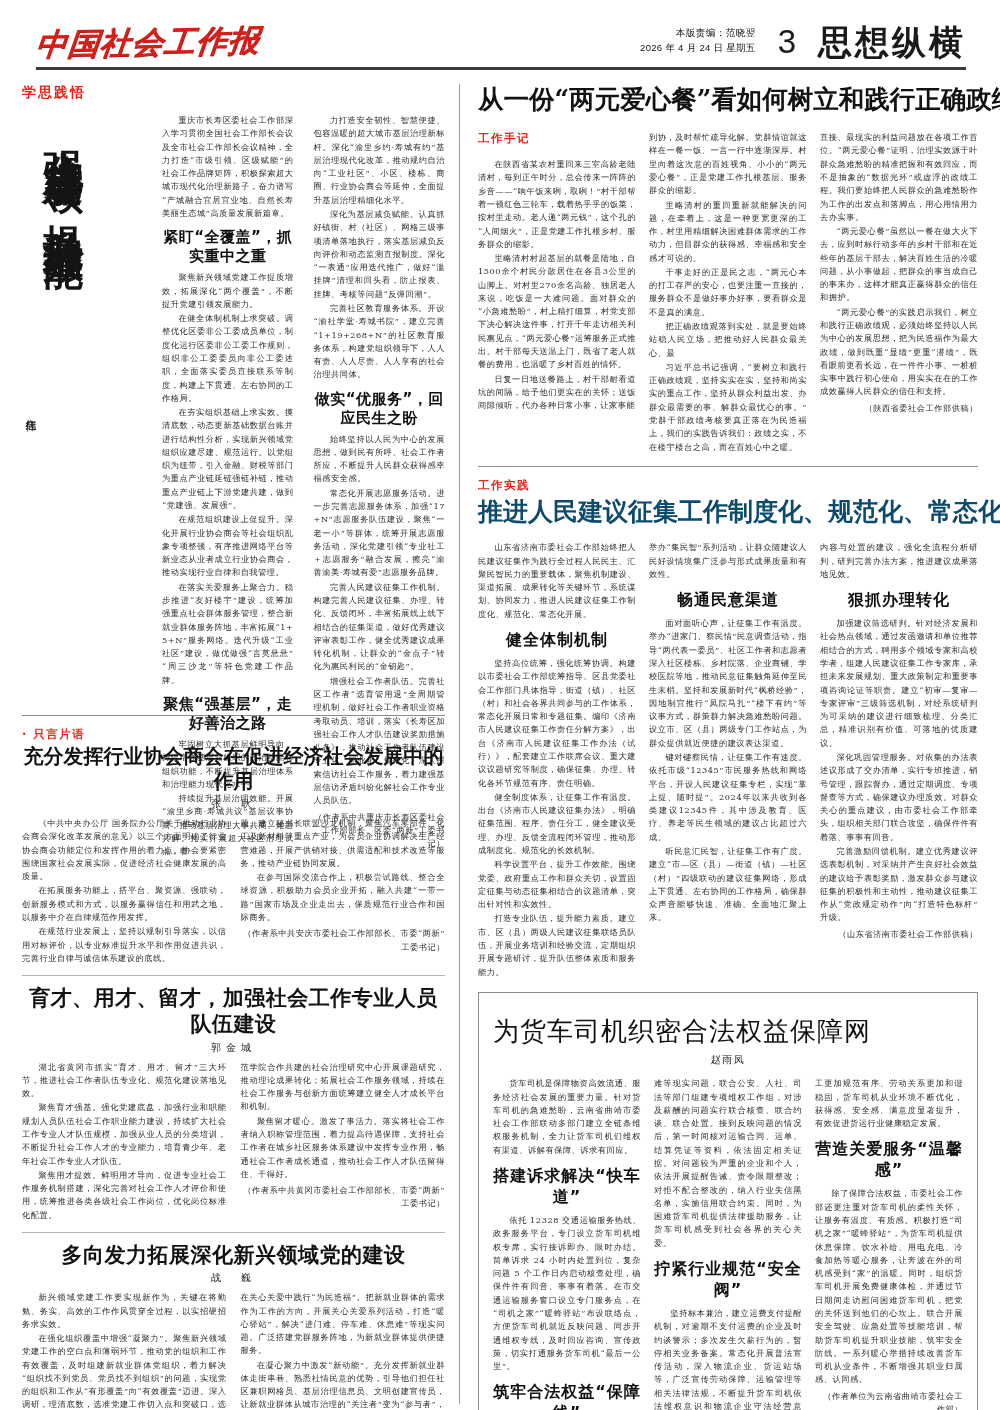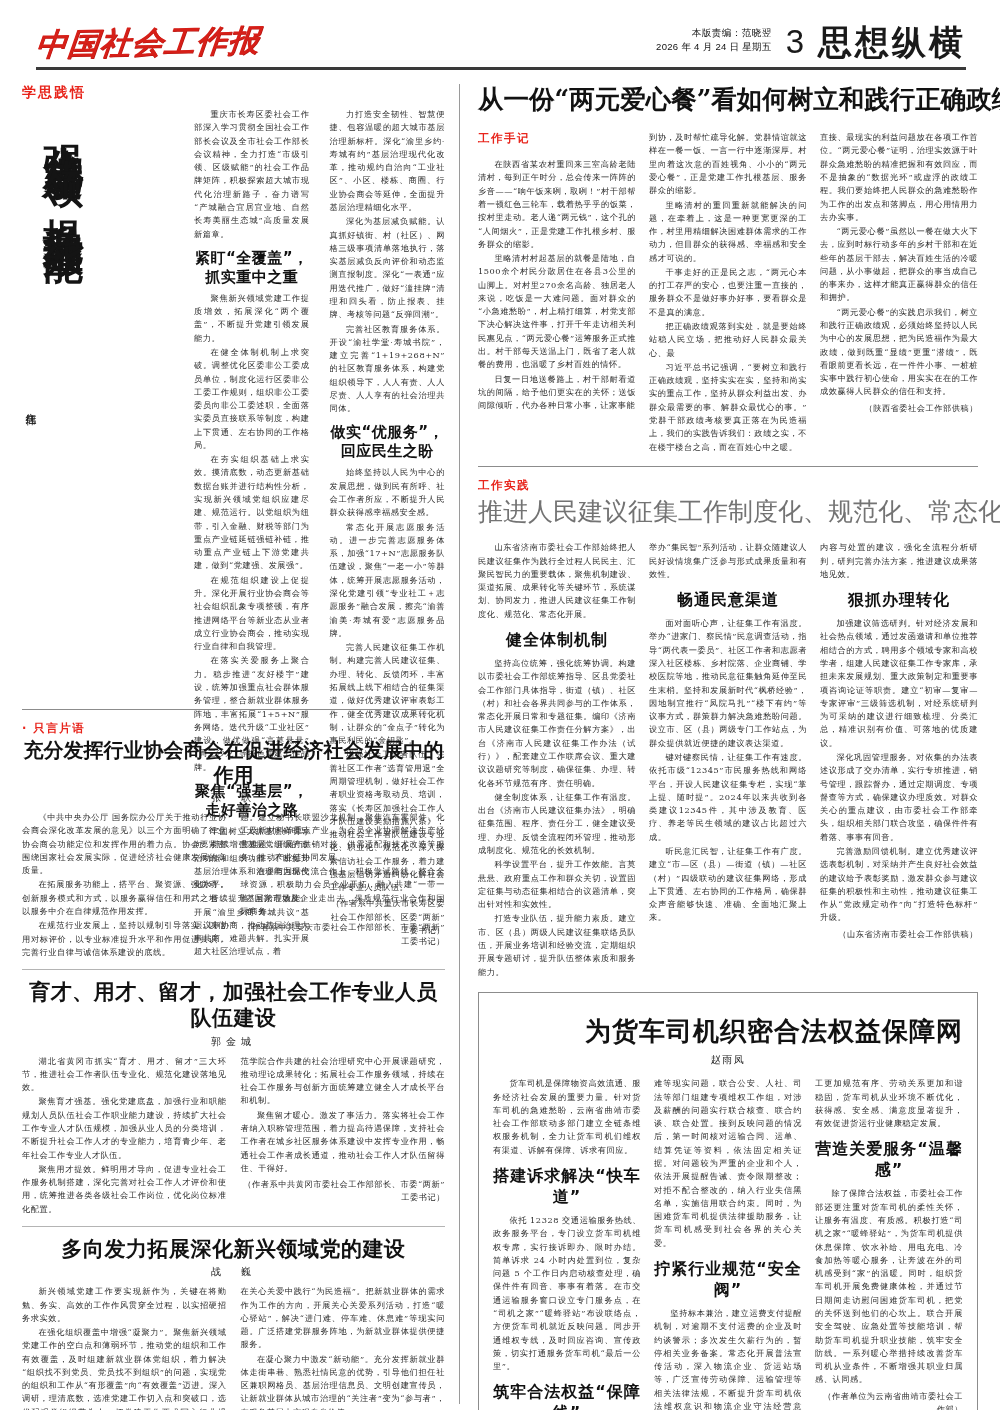--- a/index.html
+++ b/index.html
@@ -40,22 +40,22 @@
     font-style: italic;
     letter-spacing: 1px;
     color: #d61f18;
     line-height: 1;
     transform: skewX(-7deg) rotate(-1.2deg);
     text-shadow: 0.5px 0.5px 0 #b01410;
     white-space: nowrap;
   }
   .masthead-right {
     display: flex;
-    align-items: flex-start;
-    gap: 14px;
+    align-items: center;
+    gap: 22px;
   }
   .issue-meta {
     text-align: right;
     font-size: 9.5px;
     line-height: 1.55;
     color: #111;
     font-family: "Liberation Sans", sans-serif;
     white-space: nowrap;
     padding-bottom: 2px;
   }
@@ -102,21 +102,21 @@
     padding-left: 18px;
   }
 
   
   .kicker {
     color: #e8251c;
     font-weight: bold;
     font-size: 14px;
     letter-spacing: 2px;
     font-family: "DejaVu Sans", "Liberation Sans", sans-serif;
-    margin-bottom: 6px;
+    margin-bottom: 12px;
   }
   .kicker-sm {
     color: #e8251c;
     font-weight: bold;
     font-size: 11.5px;
     letter-spacing: 1.5px;
     font-family: "DejaVu Sans", "Liberation Sans", sans-serif;
   }
 
   
@@ -151,21 +151,20 @@
     letter-spacing: 1px;
     color: #222;
     align-self: center;
     margin-right: 4px;
     font-family: "DejaVu Sans", "Liberation Sans", sans-serif;
   }
   .lead-cols {
     flex: 1;
     display: flex;
     gap: 20px;
-    margin-left: 32px;
   }
   .lead-cols .tcol { flex: 1; }
 
   
   .p {
     font-family: "DejaVu Serif", "Liberation Serif", serif;
     font-size: 8.2px;
     line-height: 1.62;
     text-align: justify;
     text-justify: inter-character;
@@ -259,35 +258,35 @@
     font-size: 25.5px;
     letter-spacing: 0px;
     text-align: center;
     line-height: 1.22;
     margin: 0 0 16px 0;
     color: #121212;
     white-space: nowrap;
   }
   .art-head-main2 {
     font-family: "DejaVu Serif", "Liberation Serif", serif;
-    font-weight: normal;
+    font-weight: bold;
     font-size: 25px;
     letter-spacing: 0px;
     text-align: center;
     line-height: 1.22;
     margin: 4px 0 14px 0;
-    color: #737373;
+    color: #0c4a6e;
     white-space: nowrap;
   }
   .art-head-main3 {
     font-family: "DejaVu Serif", "Liberation Serif", serif;
-    font-weight: bold;
+    font-weight: normal;
     font-size: 26px;
     letter-spacing: 1px;
-    text-align: right;
+    text-align: left;
     line-height: 1.25;
     margin: 10px 0 6px 0;
     color: #121212;
   }
   .art-head-main3-byline {
     text-align: center;
     font-size: 10px;
     letter-spacing: 1.5px;
     color: #222;
     margin-bottom: 10px;
@@ -446,21 +445,21 @@
 
       <div>
         <div class="kicker-sm">工作实践</div>
         <div class="art-head-main2">推进人民建议征集工作制度化、规范化、常态化</div>
         <div class="three-col">
           <div>
             <p class="p">山东省济南市委社会工作部始终把人民建议征集作为践行全过程人民民主、汇聚民智民力的重要载体，聚焦机制建设、渠道拓展、成果转化等关键环节，系统谋划、协同发力，推进人民建议征集工作制度化、规范化、常态化开展。</p>
             <div class="subhead-lg">健全体制机制</div>
             <p class="p">坚持高位统筹，强化统筹协调。构建以市委社会工作部统筹指导、区县党委社会工作部门具体指导，街道（镇）、社区（村）和社会各界共同参与的工作体系，常态化开展日常和专题征集。编印《济南市人民建议征集工作责任分解方案》，出台《济南市人民建议征集工作办法（试行）》，配套建立工作联席会议、重大建议议题研究等制度，确保征集、办理、转化各环节规范有序、责任明确。</p>
             <p class="p">健全制度体系，让征集工作有温度。出台《济南市人民建议征集办法》，明确征集范围、程序、责任分工，健全建议受理、办理、反馈全流程闭环管理，推动形成制度化、规范化的长效机制。</p>
-            <p class="p">科学设置平台，提升工作效能。言莫悬悬、政府重点工作和群众关切，设置固定征集与动态征集相结合的议题清单，突出针对性和实效性。</p>
+            <p class="p">科学设置平台，提升工作效能。围绕党委、政府重点工作和群众关切，设置固定征集与动态征集相结合的议题清单，突出针对性和实效性。</p>
             <p class="p">打造专业队伍，提升能力素质。建立市、区（县）两级人民建议征集联络员队伍，开展业务培训和经验交流，定期组织开展专题研讨，提升队伍整体素质和服务能力。</p>
           </div>
           <div>
             <p class="p noindent">举办“集民智”系列活动，让群众随建议人民好设情境集广泛参与形式成果质量和有效性。</p>
             <div class="subhead-lg">畅通民意渠道</div>
             <p class="p">面对面听心声，让征集工作有温度。举办“进家门、察民情”民意调查活动，指导“两代表一委员”、社区工作者和志愿者深入社区楼栋、乡村院落、企业商铺、学校医院等地，推动民意征集触角延伸至民生末梢。坚持和发展新时代“枫桥经验”，因地制宜推行“凤院马扎”“楼下有约”等议事方式，群策群力解决急难愁盼问题。设立市、区（县）两级专门工作站点，为群众提供就近便捷的建议表达渠道。</p>
             <p class="p">键对键察民情，让征集工作有速度。依托市级“12345”市民服务热线和网络平台，开设人民建议征集专栏，实现“掌上提、随时提”。2024年以来共收到各类建议12345件，其中涉及教育、医疗、养老等民生领域的建议占比超过六成。</p>
             <p class="p">听民意汇民智，让征集工作有广度。建立“市—区（县）—街道（镇）—社区（村）”四级联动的建议征集网络，形成上下贯通、左右协同的工作格局，确保群众声音能够快速、准确、全面地汇聚上来。</p>
           </div>
           <div>

